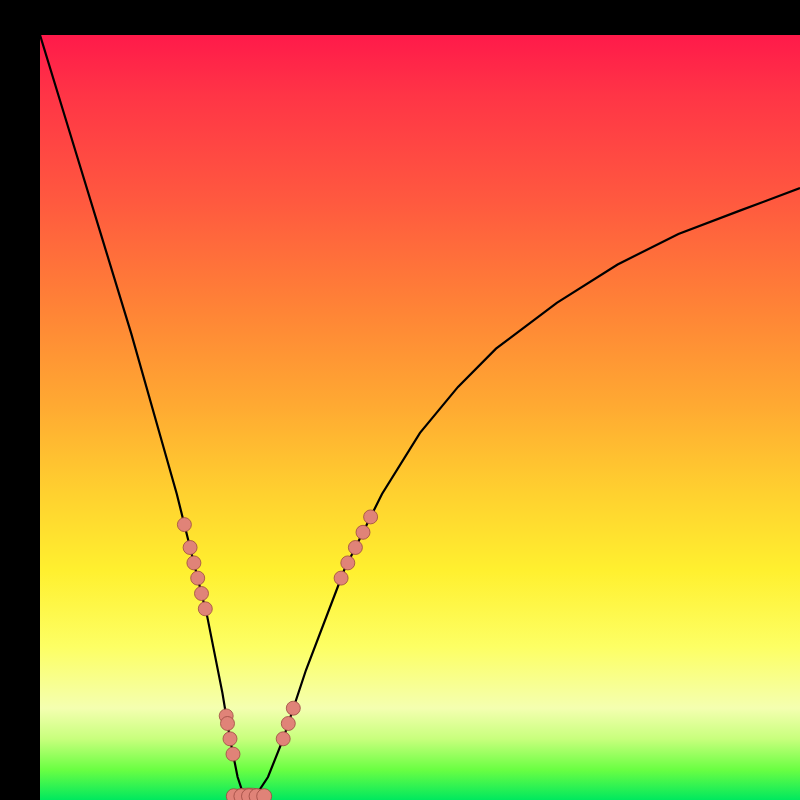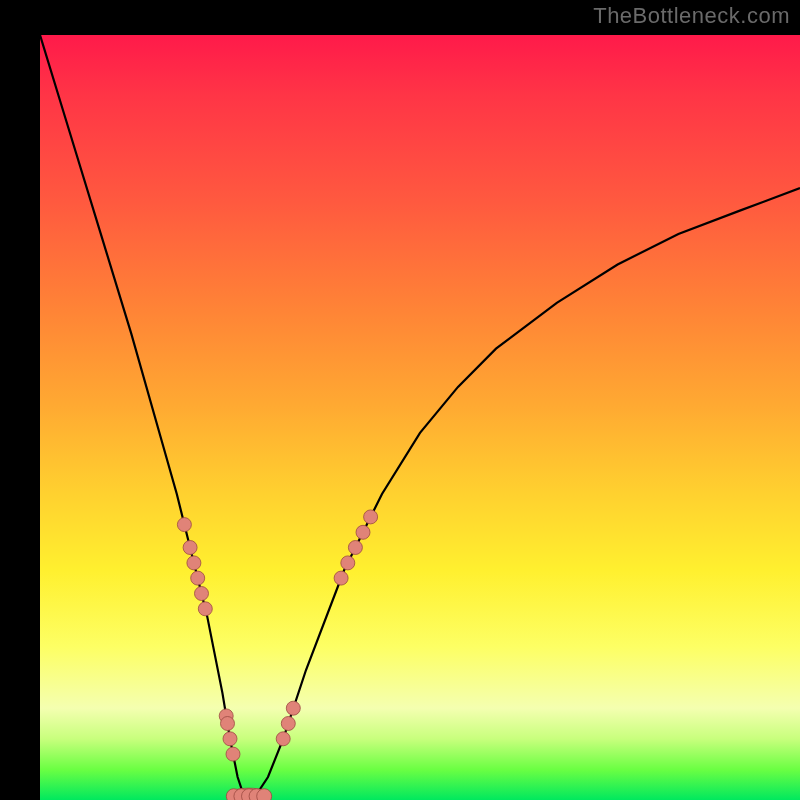--- a/index.html
+++ b/index.html
@@ -69,21 +69,20 @@
   .curve ellipse.floor {
     fill: #e08378;
     stroke: #9c4a41;
     stroke-width: 0.8;
   }
 </style>
 </head>
 <body>
 
 <div class="outer">
-  <div class="watermark">TheBottleneck.com</div>
 
   <div class="plot">
     <svg class="curve" viewBox="0 0 760 765" preserveAspectRatio="none">
       <path id="curve-path" class="main" d="M0.0 0.0 L30.4 99.5 L60.8 198.9 L91.2 298.4 L121.6 405.5 L136.8 459.0 L152.0 520.2 L167.2 581.4 L182.4 657.9 L190.0 703.8 L197.6 742.0 L205.2 765.0 L212.8 765.0 L228.0 742.0 L243.2 703.8 L266.0 635.0 L304.0 535.5 L342.0 459.0 L380.0 397.8 L418.0 351.9 L456.0 313.7 L516.8 267.8 L577.6 229.5 L638.4 198.9 L699.2 175.9 L760.0 153.0"></path>
       <g id="marker-layer">
           <ellipse class="floor" cx="209.00000000000003" cy="761.175" rx="22" ry="8"></ellipse>
           <circle class="dot" cx="144.4" cy="489.6" r="7"></circle>
           <circle class="dot" cx="150.1" cy="512.5" r="7"></circle>
           <circle class="dot" cx="153.9" cy="527.9" r="7"></circle>
           <circle class="dot" cx="157.7" cy="543.1" r="7"></circle>

